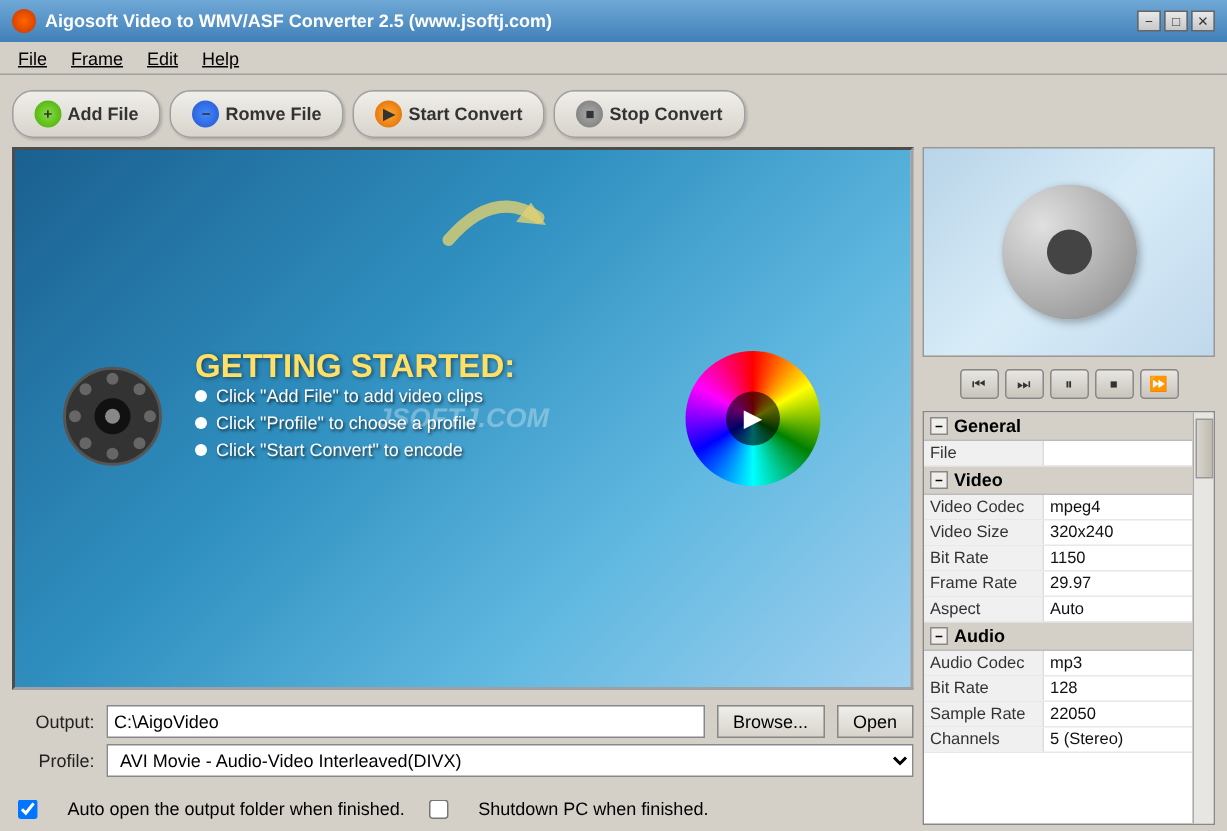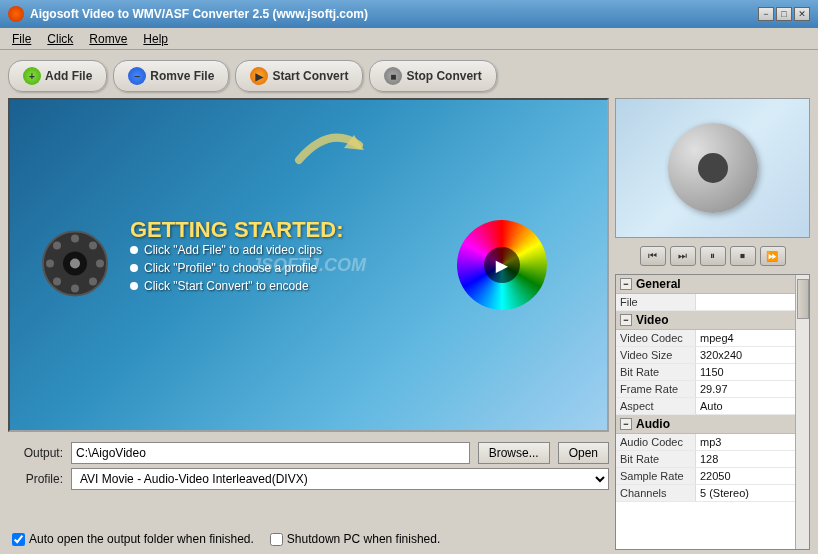--- a/index.html
+++ b/index.html
@@ -269,24 +269,23 @@
     .bottom-bar {
       display: flex;
       align-items: center;
       gap: 16px;
       padding: 4px 4px;
       background: #d4d0c8;
     }
     .checkbox-label {
       display: flex;
       align-items: center;
-      gap: 4px;
-      font-size: 12px;
-      cursor: pointer;
-      margin-top: 28px;
+      gap: 20px;
+      font-size: 12px;
+      cursor: pointer;
     }
     .checkbox-label input { cursor: pointer; }
 
     
     .right-panel {
       width: 195px;
       display: flex;
       flex-direction: column;
       gap: 4px;
     }
@@ -431,22 +430,22 @@
   </div>
   <div class="title-bar-controls">
     <div class="title-btn">−</div>
     <div class="title-btn">□</div>
     <div class="title-btn">✕</div>
   </div>
 </div>
 
 <div class="menu-bar">
   <span class="menu-item">File</span>
-  <span class="menu-item">Click</span>
-  <span class="menu-item">Romve</span>
+  <span class="menu-item">Frame</span>
+  <span class="menu-item">Edit</span>
   <span class="menu-item">Help</span>
 </div>
 
 <div class="main-content">
 
   <div class="toolbar">
     <button class="toolbar-btn">
       <span class="btn-icon btn-icon-green">+</span>
       <span>Add File</span>
     </button>

